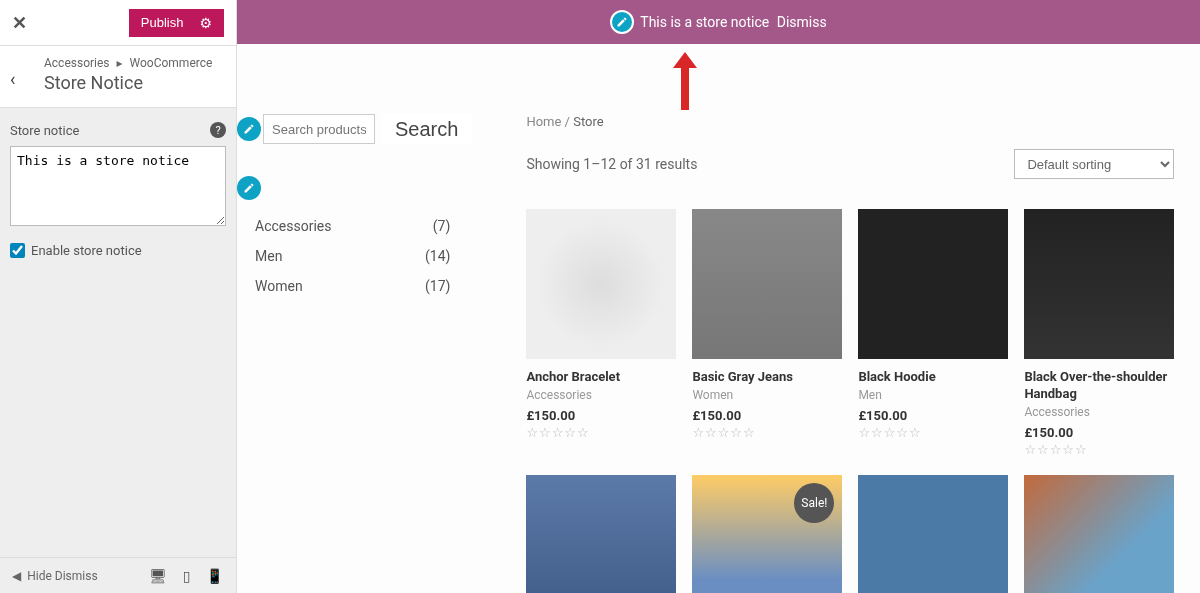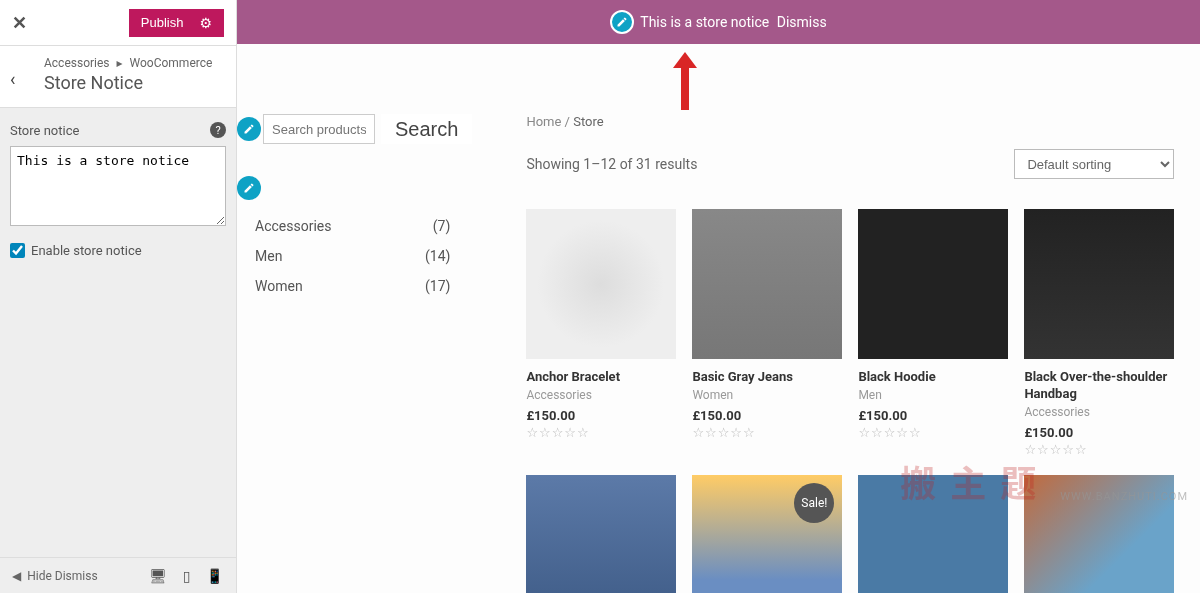--- a/index.html
+++ b/index.html
@@ -221,17 +221,13 @@
         <div class="prod">
             <div class="prod-img bluehoodie"></div>
           </div>
         <div class="prod">
             <div class="prod-img folded"></div>
           </div>
       </div>
     </div>
   </div>
 
-  <div class="watermark">
-    <span class="cjk">搬主题</span>
-    <span class="url">WWW.BANZHUTI.COM</span>
-  </div>
 </div>
 
 </body></html>

